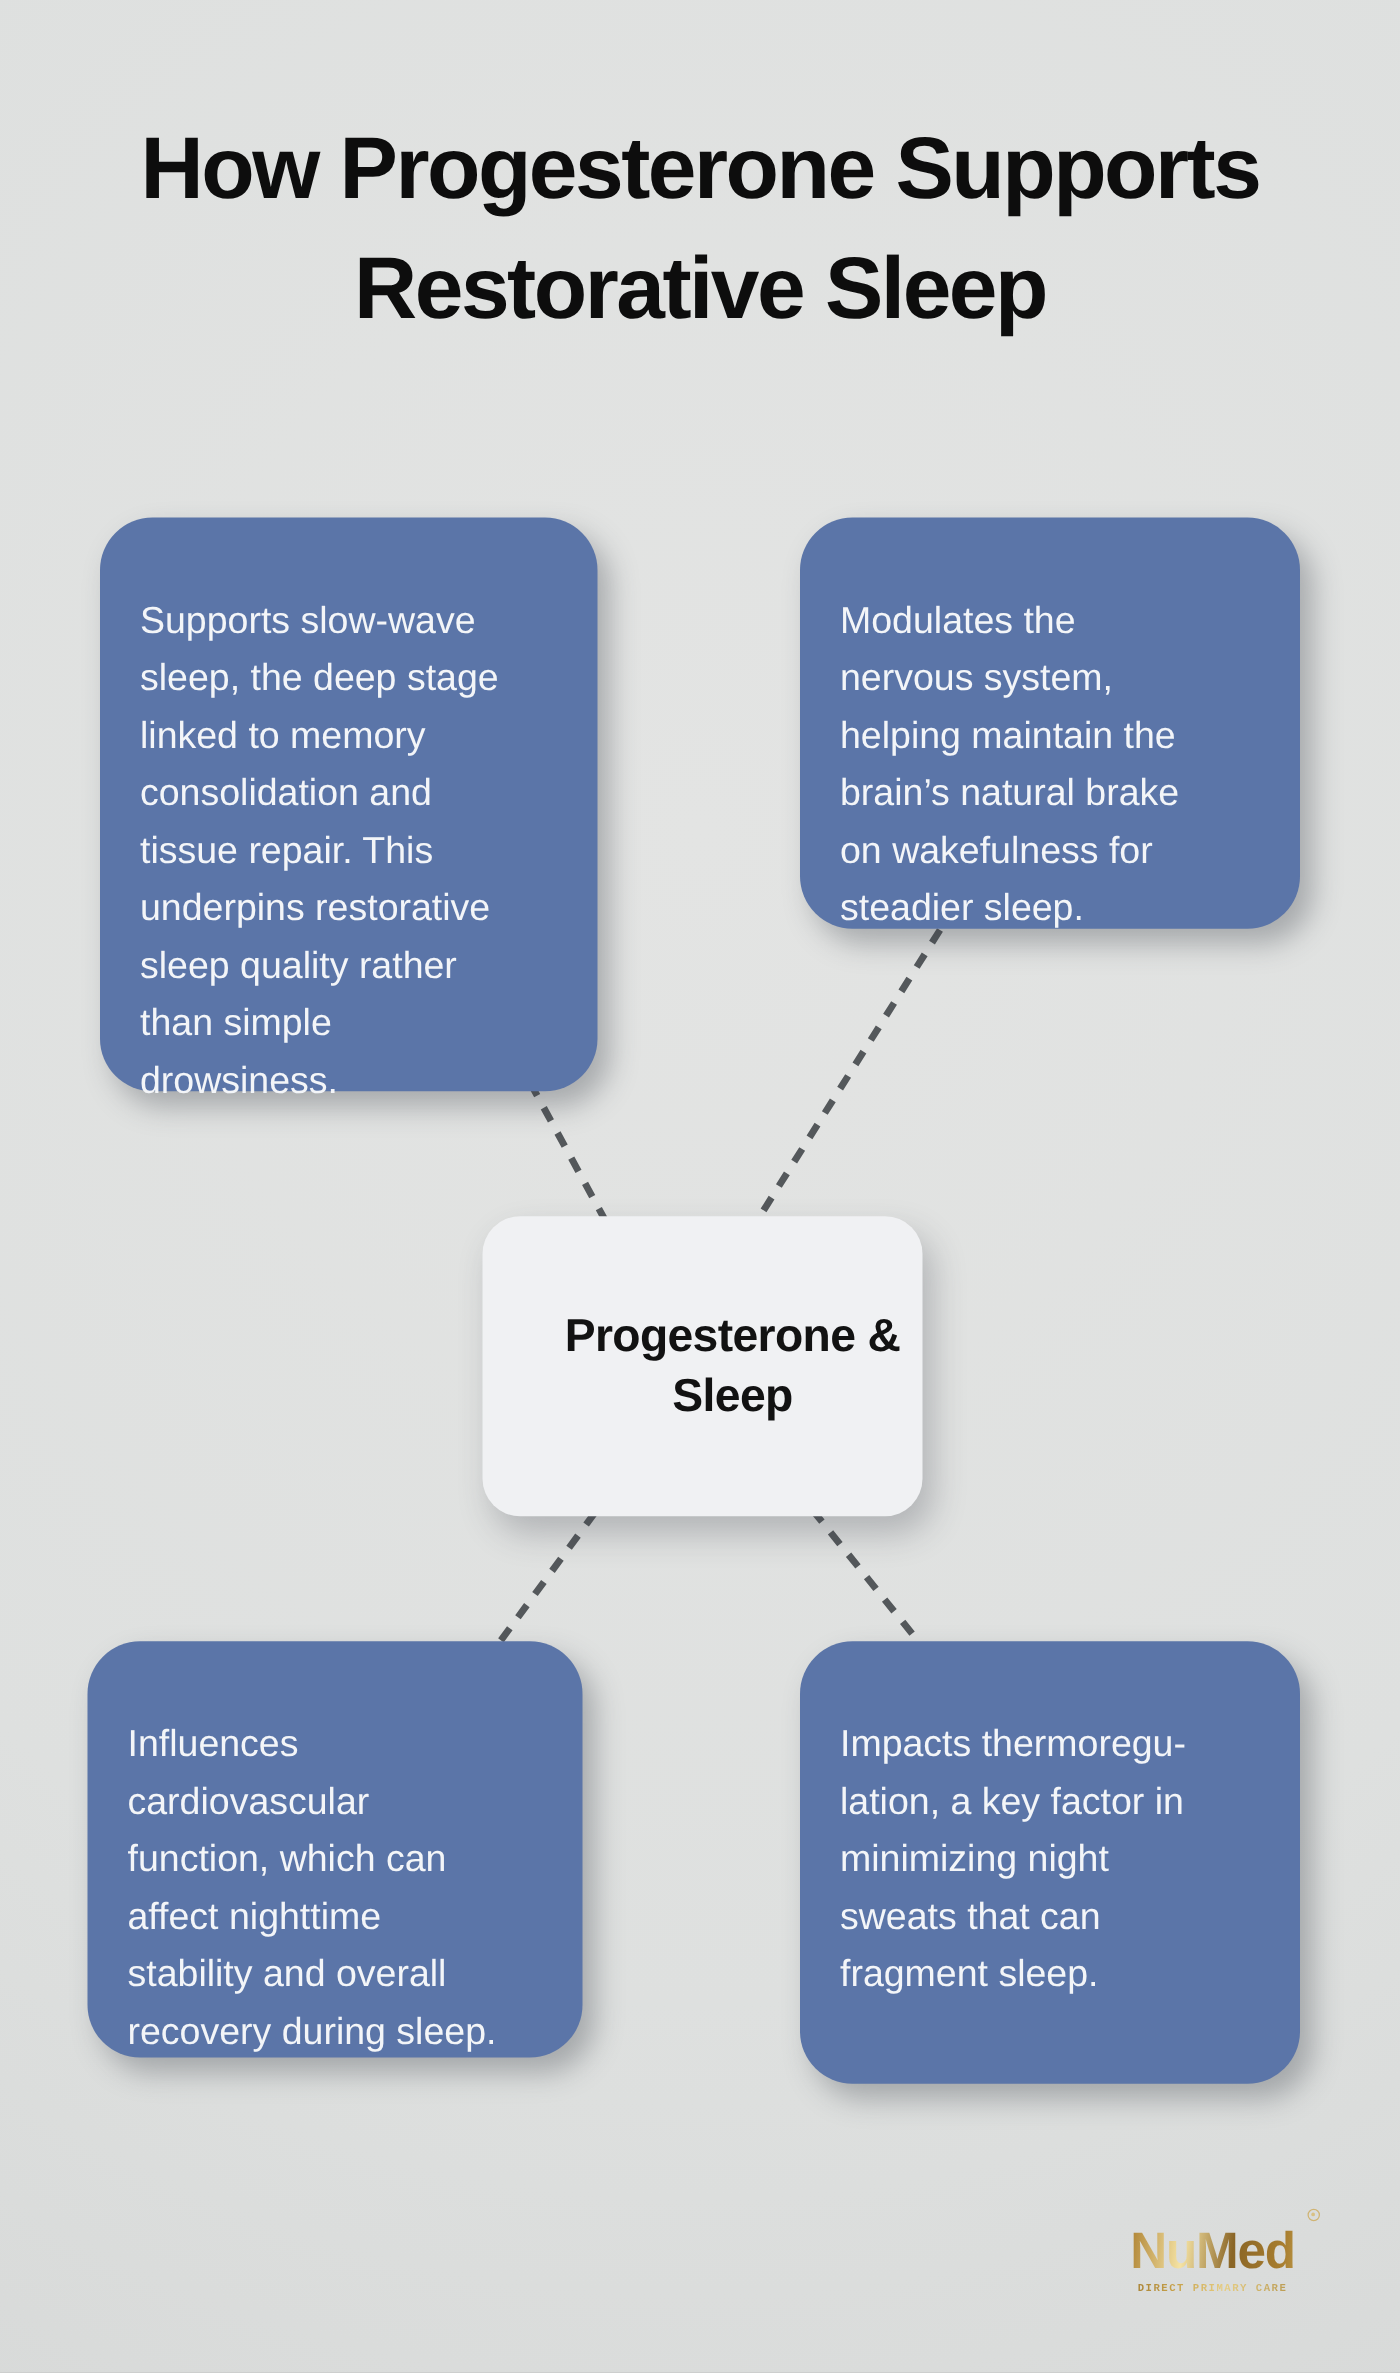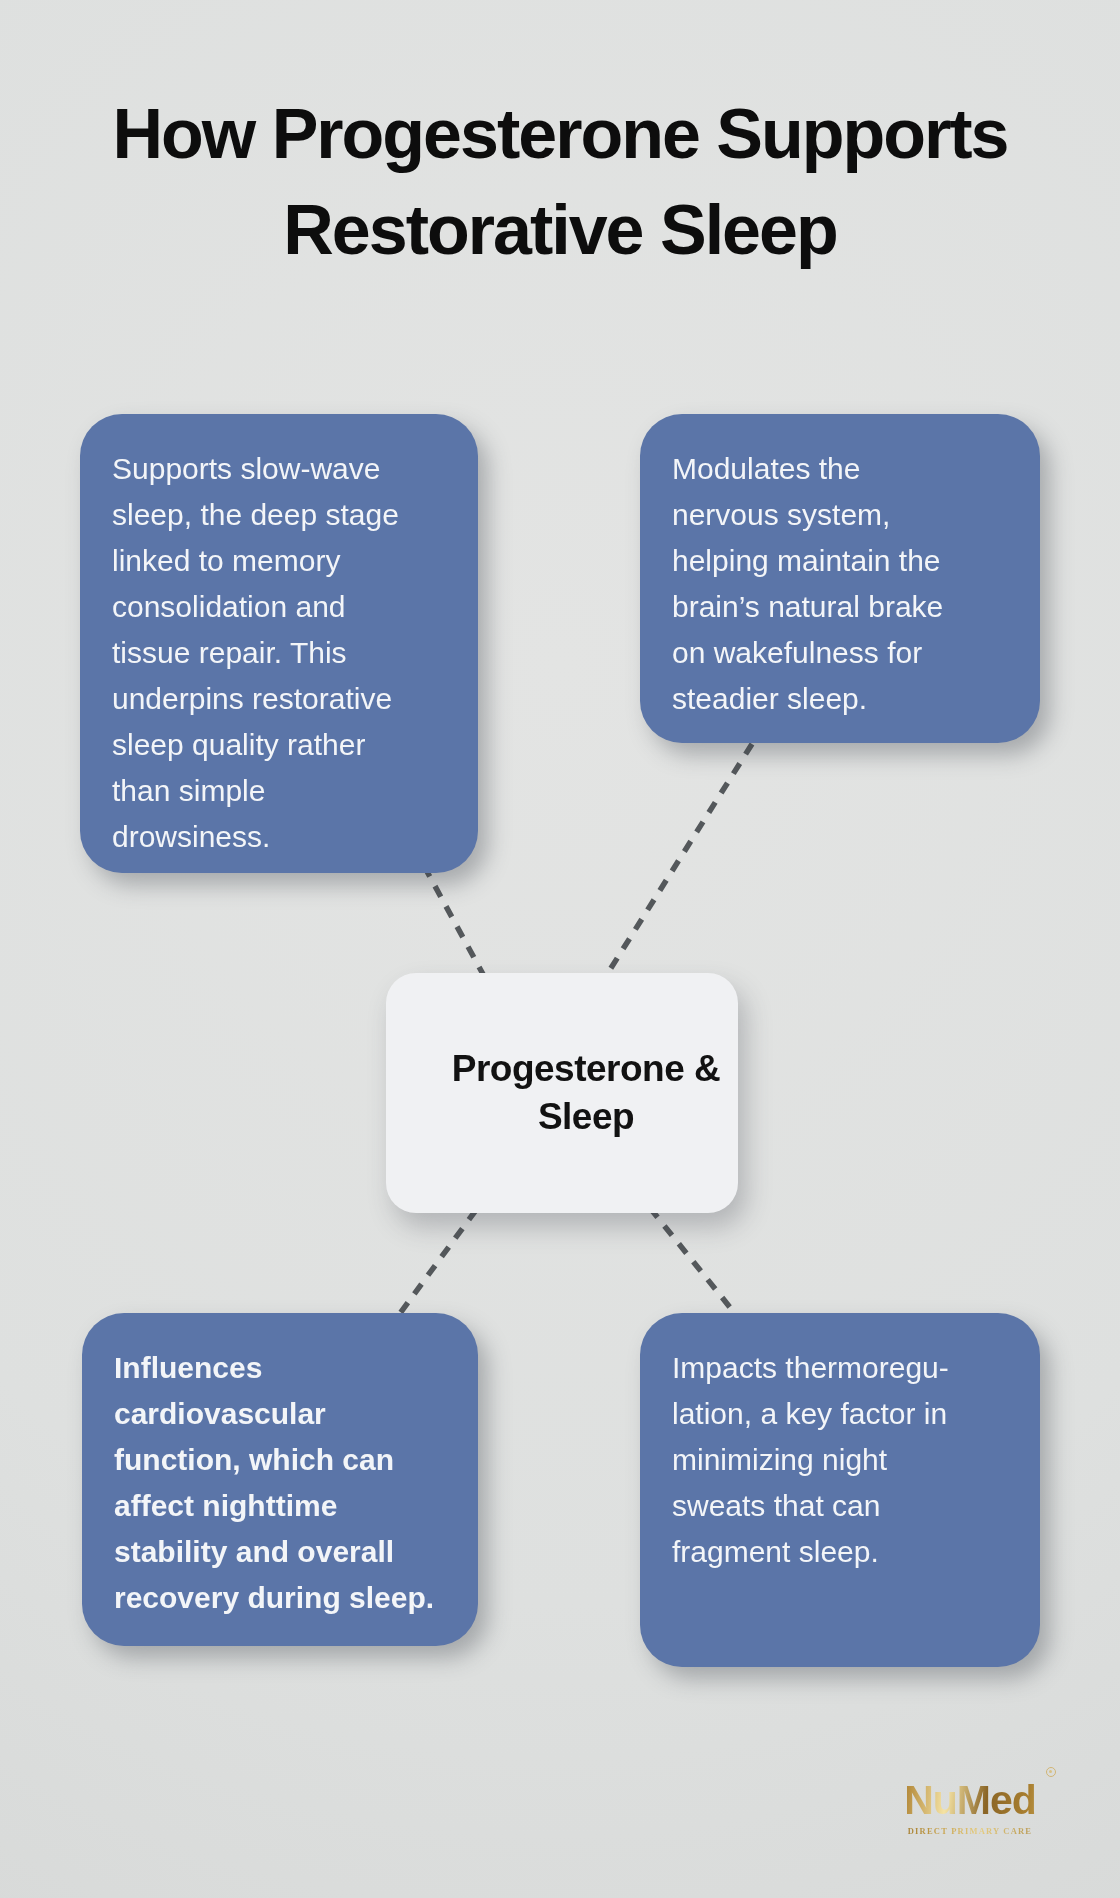--- a/index.html
+++ b/index.html
@@ -41,31 +41,31 @@
     stroke-width: 5.5;
     stroke-dasharray: 12 11;
   }
 
   .node {
     position: absolute;
     z-index: 2;
     background: var(--node, #5b75a8);
     border-radius: 42px;
     box-shadow: 10px 12px 22px rgba(60, 65, 75, 0.35);
-    padding: 32px 30px 0 32px;
+    padding: 60px 30px 0 32px;
   }
   .node p {
     font-size: 30px;
     line-height: 46px;
     color: var(--nodeText, #f3f5f8);
     white-space: pre-line;
   }
   .node-tl { left: 80px;  top: 414px;  width: 398px; height: 459px; }
   .node-tr { left: 640px; top: 414px;  width: 400px; height: 329px; }
-  .node-bl { left: 82px;  top: 1313px; width: 396px; height: 333px; font-weight: bold; }
+  .node-bl { left: 70px;  top: 1313px; width: 396px; height: 333px; }
   .node-br { left: 640px; top: 1313px; width: 400px; height: 354px; }
 
   .center-node {
     position: absolute;
     z-index: 3;
     left: 386px;
     top: 973px;
     width: 352px;
     height: 240px;
     background: var(--centerBg, #f0f1f3);
@@ -102,21 +102,21 @@
     letter-spacing: -1px;
     background: linear-gradient(97deg,
       #6e521f 0%, #b3893a 18%, #f5e3a4 38%,
       #8a6526 58%, #a87e2f 78%, #e3c87b 100%);
     -webkit-background-clip: text;
     background-clip: text;
     color: transparent;
   }
   .logo-tagline {
     margin-top: -3px;
-    font-family: Liberation Serif, serif;
+    font-family: Liberation Mono, monospace;
     font-weight: 700;
     font-size: 8.5px;
     letter-spacing: 1.2px;
     background: linear-gradient(97deg,
       #8a6526 0%, #c7a149 35%, #e6cd82 55%, #9a7630 100%);
     -webkit-background-clip: text;
     background-clip: text;
     color: transparent;
   }
   .logo-emblem {

